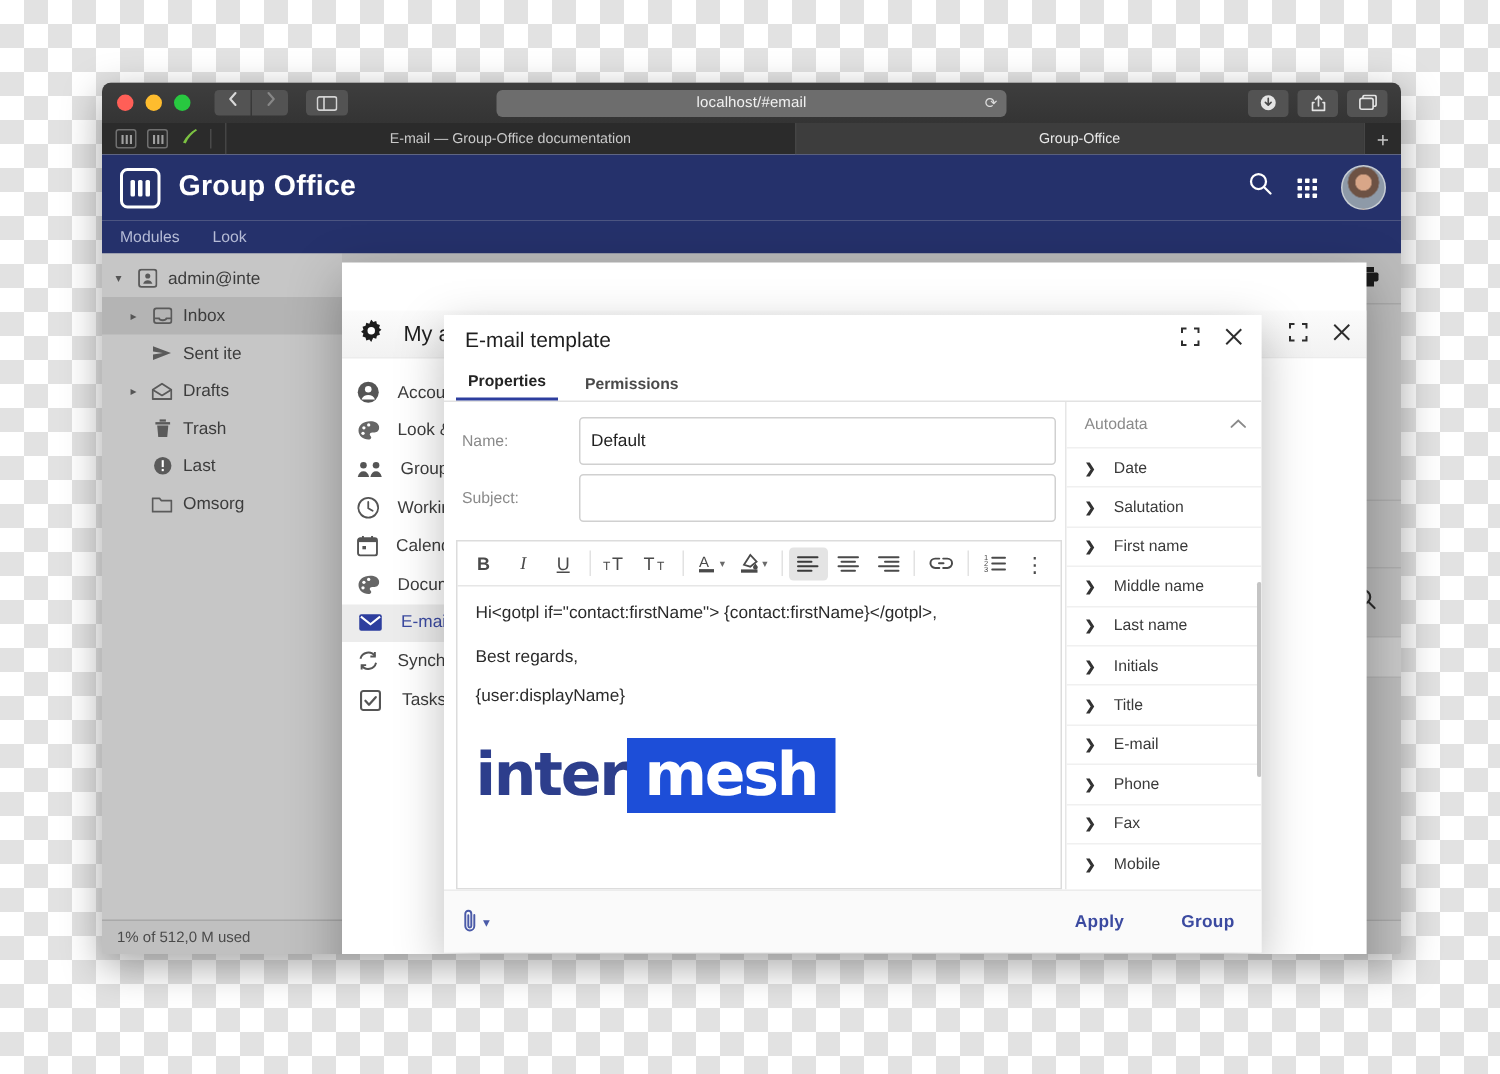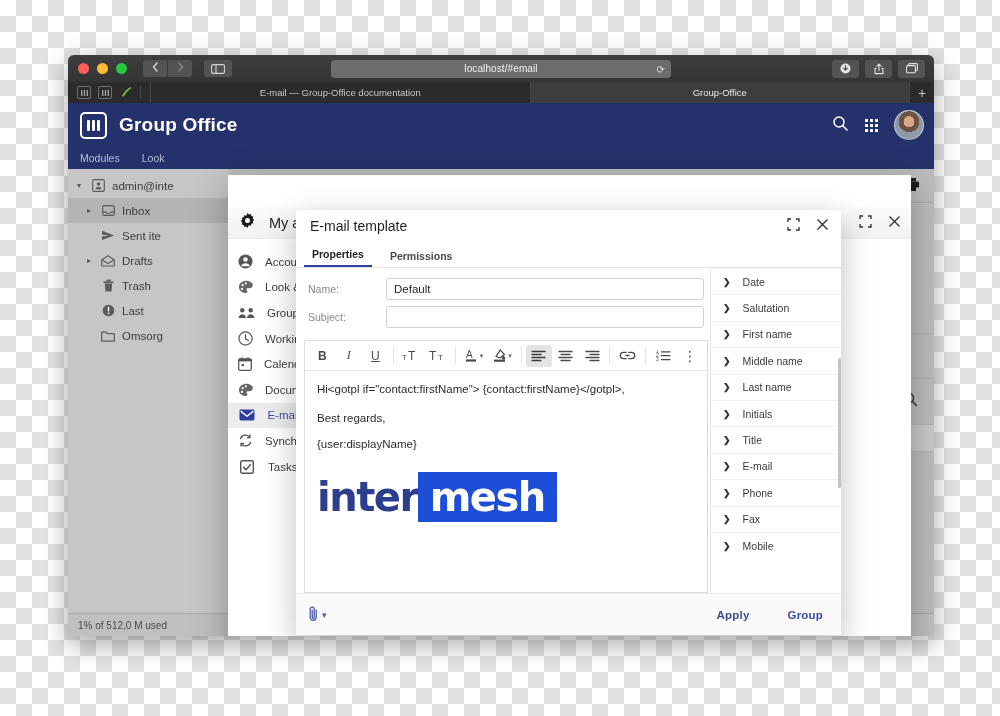--- a/index.html
+++ b/index.html
@@ -237,21 +237,21 @@
     font-size: 10.5px; font-weight: bold; color:#4a4a4a; padding: 0 8px 5px 8px;
   }
   .et-tab.active { color:#232323; border-bottom: 2.5px solid #2d3e9e; text-align: right; }
 
   .et-main { flex:1; display:flex; min-height:0; }
   .et-left { flex:1; display:flex; flex-direction:column; min-width:0; padding: 0 0 0 0; }
   .et-fields { padding: 10px 6px 4px 8px; }
   .fieldrow { display:flex; align-items:center; margin-bottom: 6px; }
   .flabel { width: 82px; font-size: 10.5px; color:#8a8a8a; padding-left: 4px; }
   .finput {
-    flex:1; height: 22px; border:1px solid #d0d0d0; border-radius: 3px;
+    flex:1; height: 32px; border:1px solid #d0d0d0; border-radius: 3px;
     font-size: 11.5px; color:#222; padding: 0 7px; background:#fff; outline:none;
     font-family: "Liberation Sans", sans-serif;
   }
 
   .editor-wrap {
     margin: 2px 2px 0 8px; border:1px solid #dcdcdc; background:#fff;
     flex:1; display:flex; flex-direction:column; min-height:0;
   }
   .et-toolbar {
     height: 30px; border-bottom:1px solid #e6e6e6;
@@ -835,20 +835,28 @@
             <div class="logo-line">
               <span class="logo">
                 <span class="a">inter</span><span class="b">mesh</span>
               </span>
             </div>
           </div>
         </div>
       </div>
 
       <div class="et-right">
+        <div class="autodata-head">
+          <span>Autodata</span>
+          <span>
+            <svg width="11" height="7" viewBox="0 0 11 7" fill="none" stroke="#8a8a8a" stroke-width="1.3" stroke-linecap="round">
+                <polyline points="1,5.6 5.5,1.4 10,5.6"></polyline>
+              </svg>
+          </span>
+        </div>
         <div class="ad-list">
           <div class="ad-item">
               <span class="ad-chev">❯</span>
               <span>Date</span>
             </div>
           <div class="ad-item">
               <span class="ad-chev">❯</span>
               <span>Salutation</span>
             </div>
           <div class="ad-item">

